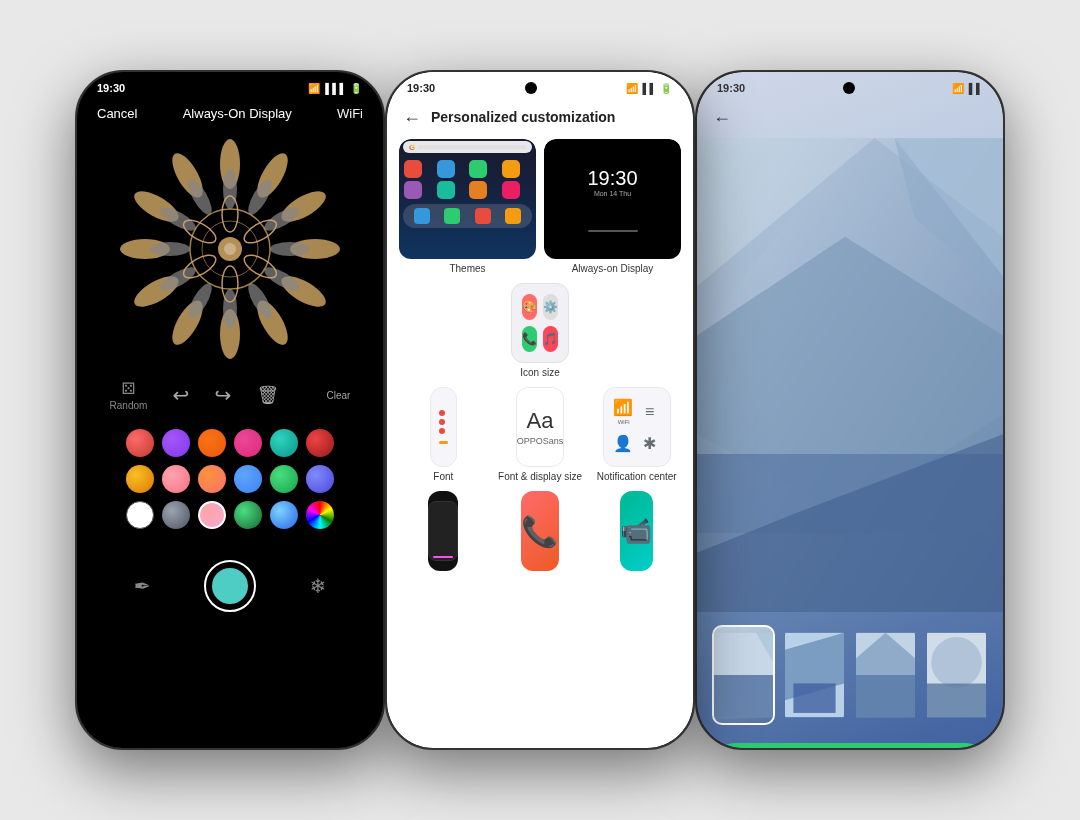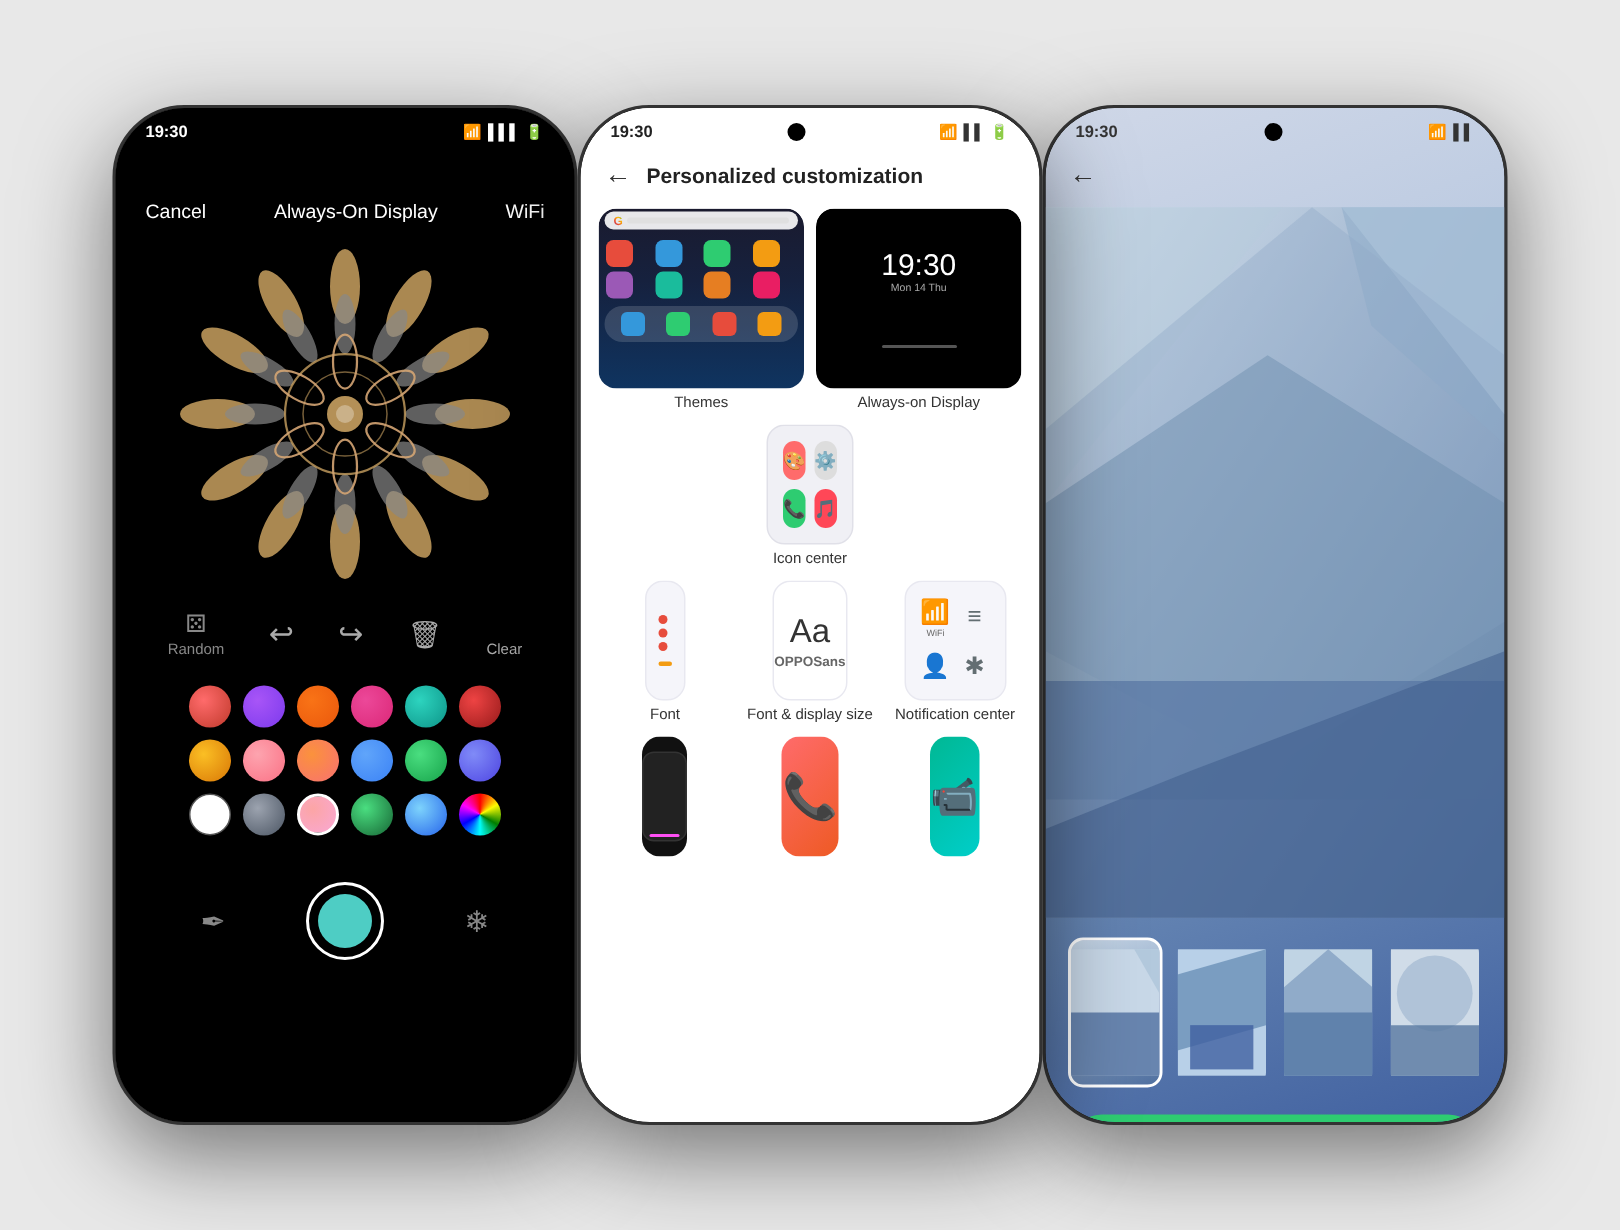--- a/index.html
+++ b/index.html
@@ -81,21 +81,20 @@
       background: #000;
     }
 
     .phone1-header {
       display: flex;
       justify-content: space-between;
       align-items: center;
       padding: 8px 20px;
       color: #fff;
       font-size: 13px;
-      margin-top: 27px;
     }
 
     .mandala-container {
       width: 220px;
       height: 220px;
       position: relative;
       margin: 10px auto;
     }
 
     .mandala-svg {
@@ -355,21 +354,20 @@
     .font-aa {
       font-size: 22px;
       font-weight: 400;
       color: #333;
     }
 
     .font-name {
       font-size: 9px;
       color: #666;
       margin-top: 2px;
-      font-weight: bold;
     }
 
     
     .thumb-notification {
       height: 80px;
       background: #f5f5fa;
       border: 1px solid #e8e8f0;
       border-radius: 12px;
       display: grid;
       grid-template-columns: 1fr 1fr;
@@ -623,21 +621,21 @@
       </div>
 
       <div class="phone1-tools">
         <div style="display:flex;flex-direction:column;align-items:center;gap:2px;">
           <span style="color:#888;font-size:16px;">⚄</span>
           <span style="color:#888;font-size:10px;">Random</span>
         </div>
         <div style="color:#aaa;font-size:20px;">↩</div>
         <div style="color:#aaa;font-size:20px;">↪</div>
         <div style="color:#aaa;font-size:18px;">🗑</div>
-        <div style="display:flex;flex-direction:column;align-items:center;gap:2px;">
+        <div style="display:flex;flex-direction:row;align-items:center;gap:2px;">
           <div style="width:20px;height:20px;"></div>
           <span style="color:#aaa;font-size:10px;">Clear</span>
         </div>
       </div>
 
       <div class="color-palette">
         <div class="color-row">
           <div class="color-circle" style="background:radial-gradient(circle at 35% 35%, #ff6b6b, #c0392b);"></div>
           <div class="color-circle" style="background:radial-gradient(circle at 35% 35%, #a855f7, #7c3aed);"></div>
           <div class="color-circle" style="background:radial-gradient(circle at 35% 35%, #f97316, #ea580c);"></div>
@@ -740,21 +738,21 @@
         </div>
 
         <div class="grid-row">
           <div class="grid-item">
             <div class="thumb-icon-style">
               <div class="mini-icon" style="background:#ff6b6b;">🎨</div>
               <div class="mini-icon" style="background:#ddd;">⚙️</div>
               <div class="mini-icon" style="background:#2ecc71;">📞</div>
               <div class="mini-icon" style="background:#ff4757;">🎵</div>
             </div>
-            <div class="grid-label">Icon center</div>
+            <div class="grid-label">Icon size</div>
           </div>
 
 
         </div>
 
         <div class="grid-row">
           <div class="grid-item">
             <div class="thumb-color">
               <div class="color-line">
                 <div class="color-dot-small" style="background:#e74c3c;"></div>

